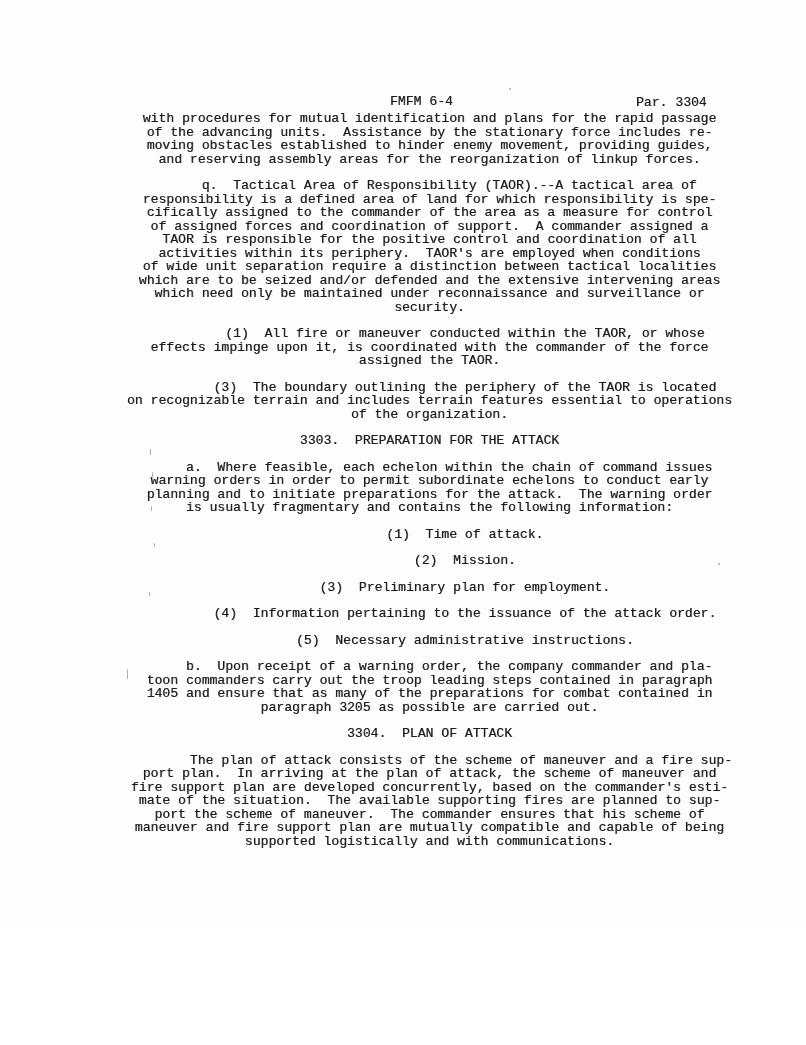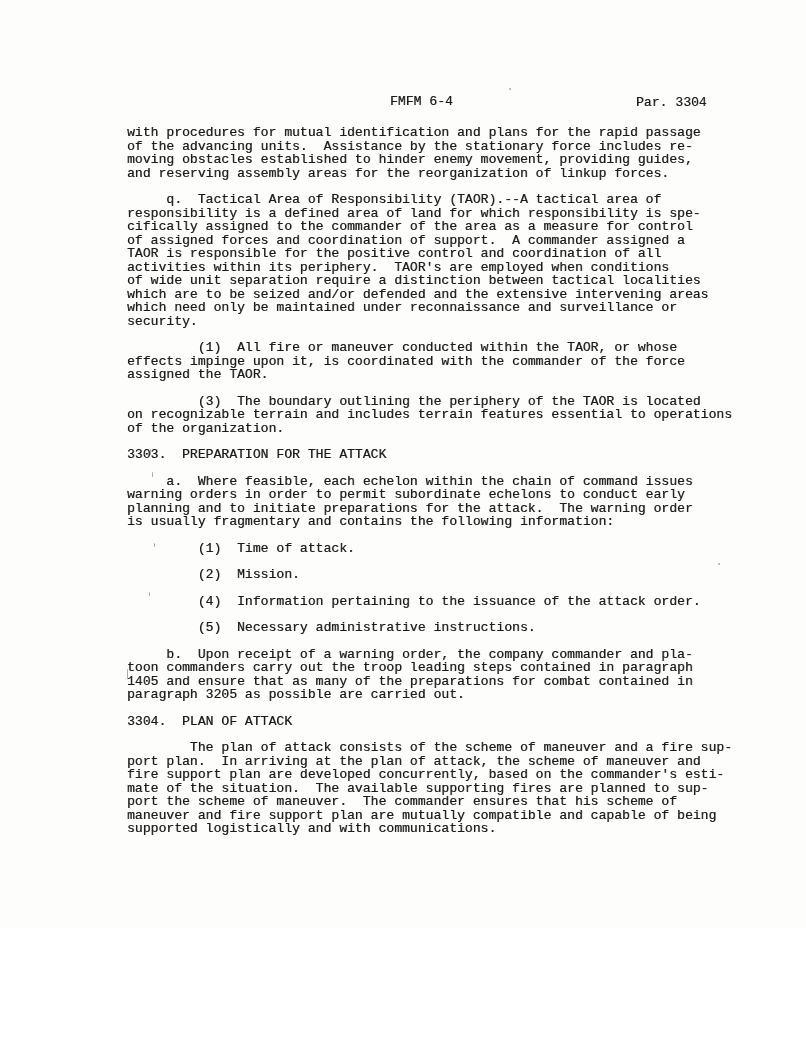--- a/index.html
+++ b/index.html
@@ -10,21 +10,21 @@
     background: #fdfdfc;
     font-family: "Liberation Mono", "DejaVu Sans Mono", monospace;
     font-size: 13.1px;
     line-height: 13.5px;
     color: #1c1c1c;
     text-shadow: 0.5px 0.3px 0.4px rgba(25,25,25,0.55);
     overflow: hidden;
   }
   .header-center { position: absolute; top: 95px; left: 390px; white-space: pre; }
   .header-right  { position: absolute; top: 96px; left: 636px; white-space: pre; }
-  .body-block    { position: absolute; top: 126px; left: 127px; }
+  .body-block    { position: absolute; top: 112px; left: 127px; text-align: center; }
   .para { white-space: pre; margin: 0 0 13px 0; }
   .para > div { white-space: pre; }
   .underline { text-decoration-thickness: 1.2px; text-underline-offset: 2.5px; }
   .page-number { position: absolute; top: 939px; left: 695px; white-space: pre; }
   .speck { position: absolute; background: #6a6a6a; opacity: 0.55; border-radius: 1px; }
 </style>
 </head>
 <body>
 
 <div class="page">
@@ -60,20 +60,21 @@
     <div class="para">3303.  PREPARATION FOR THE ATTACK</div>
 
     <div class="para">     a.  Where feasible, each echelon within the chain of command issues
 warning orders in order to permit subordinate echelons to conduct early
 planning and to initiate preparations for the attack.  The warning order
 is usually fragmentary and contains the following information:</div>
 
     <div>
       <div class="para">         (1)  Time of attack.</div>
       <div class="para">         (2)  Mission.</div>
+      <div class="para">         (3)  Preliminary plan for employment.</div>
       <div class="para">         (4)  Information pertaining to the issuance of the attack order.</div>
       <div class="para">         (5)  Necessary administrative instructions.</div>
     </div>
 
     <div class="para">     b.  Upon receipt of a warning order, the company commander and pla-
 toon commanders carry out the troop leading steps contained in paragraph
 1405 and ensure that as many of the preparations for combat contained in
 paragraph 3205 as possible are carried out.</div>
 
     <div class="para">3304.  PLAN OF ATTACK</div>

